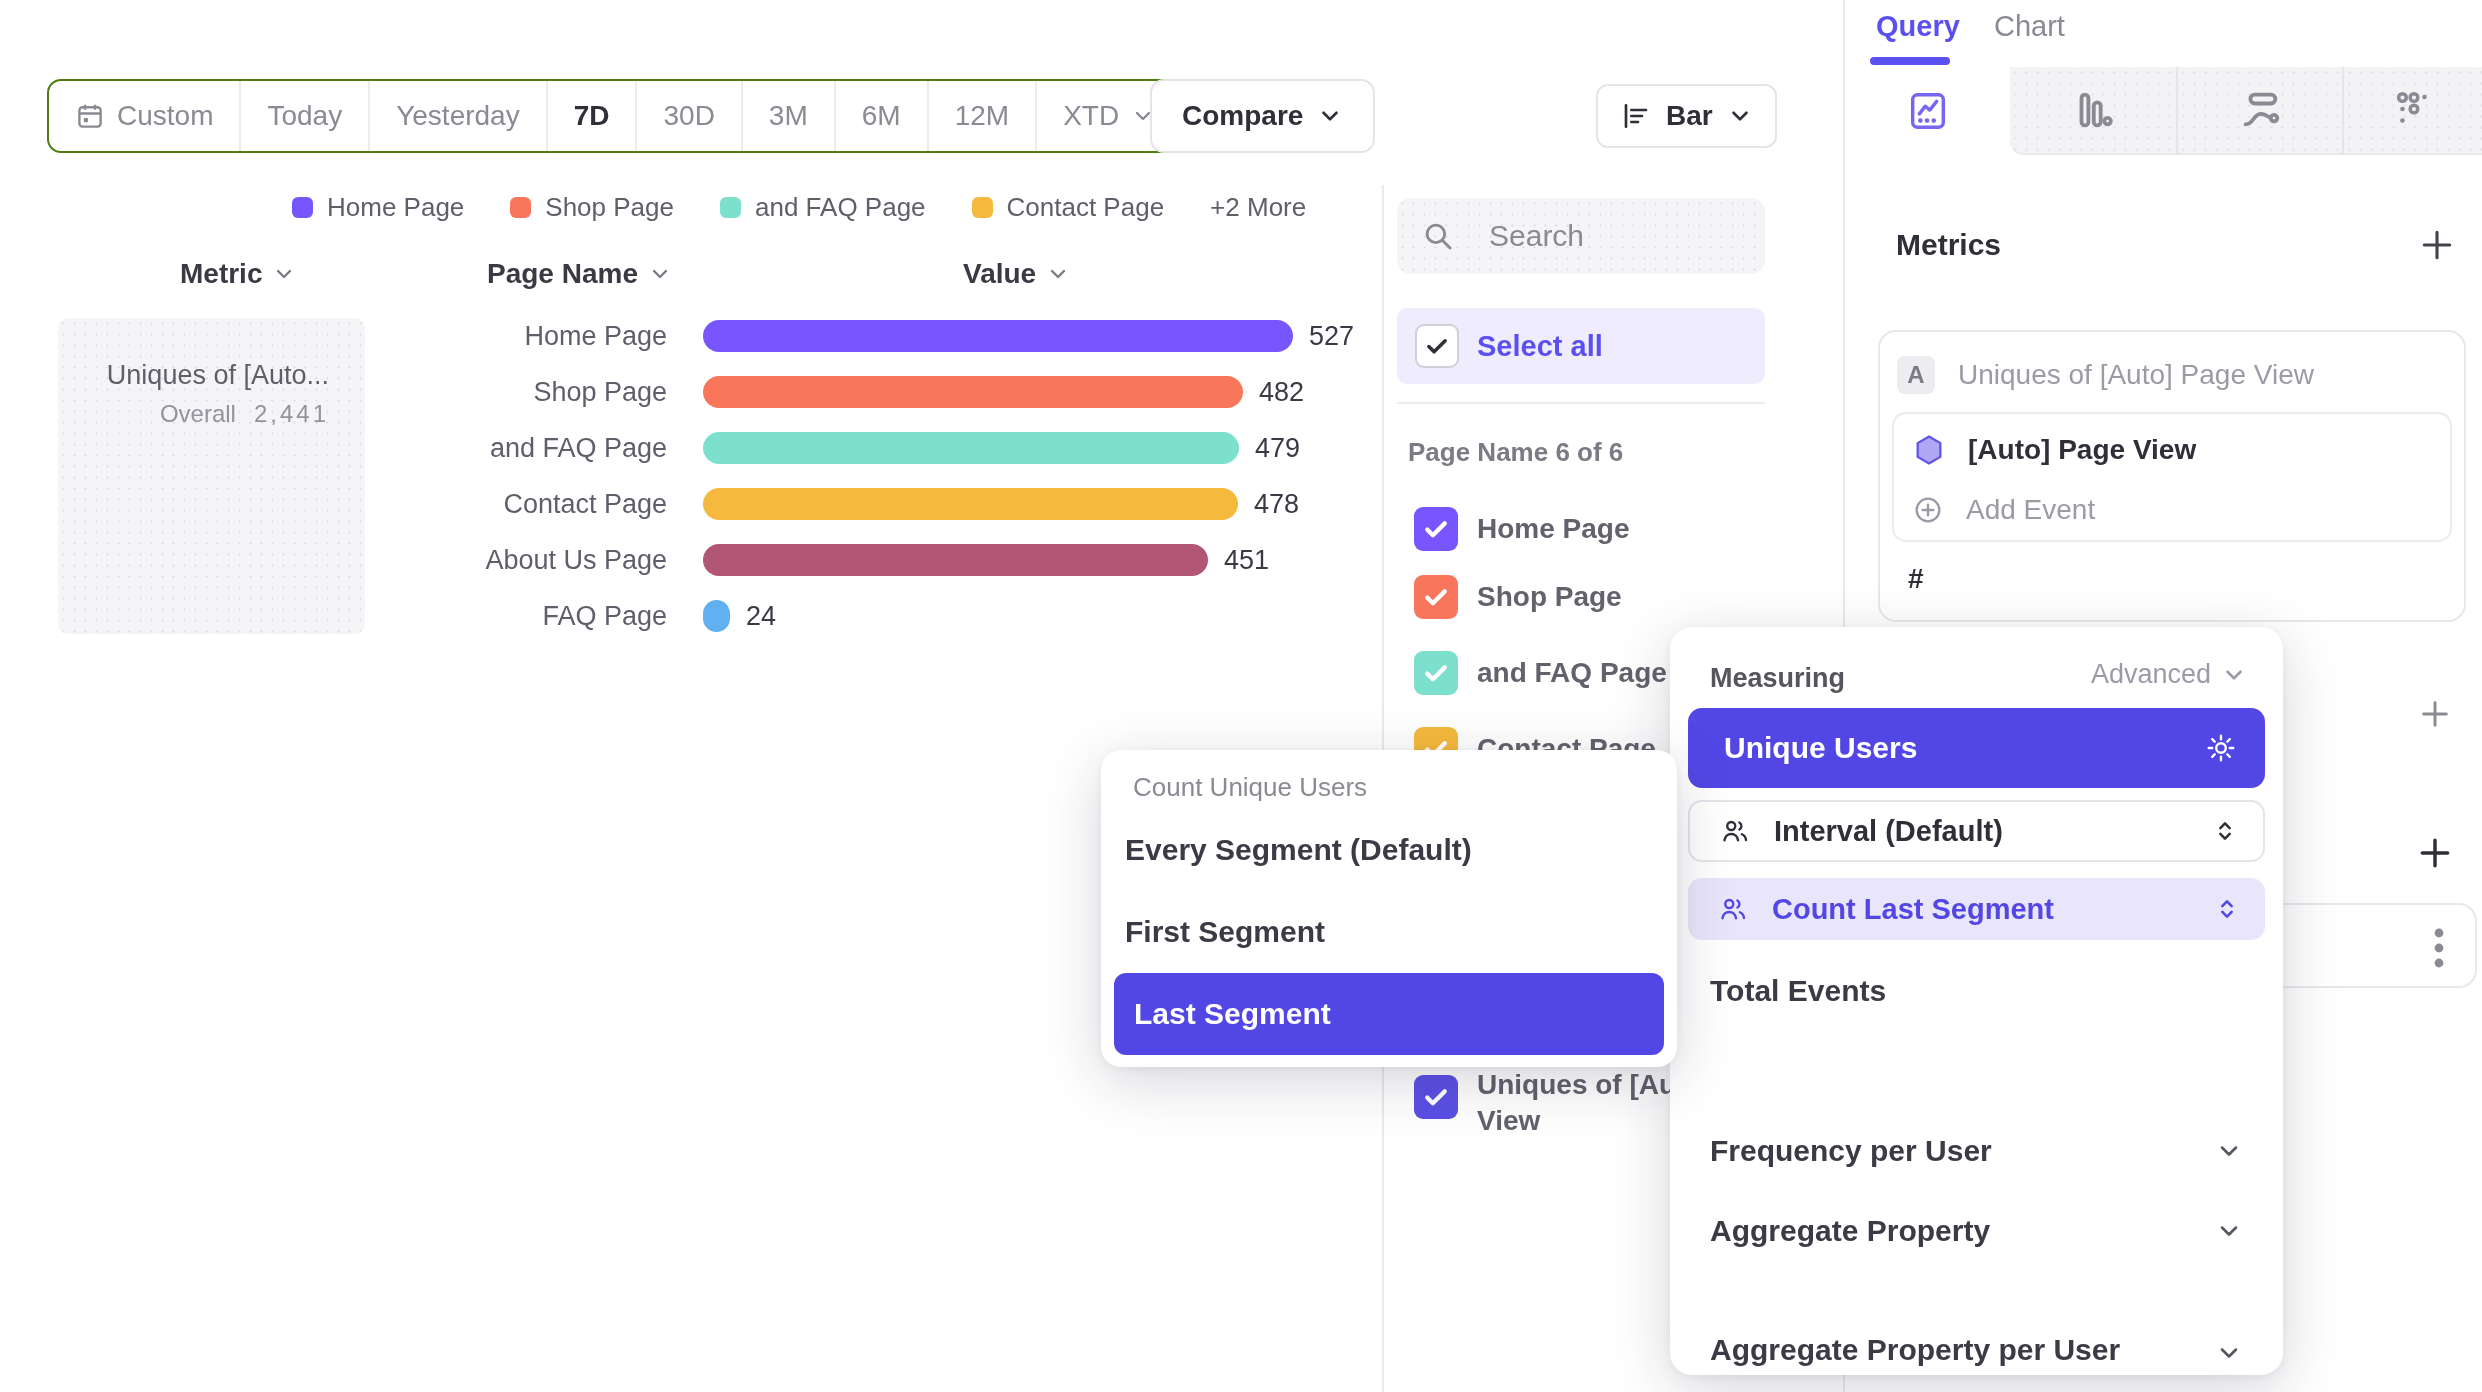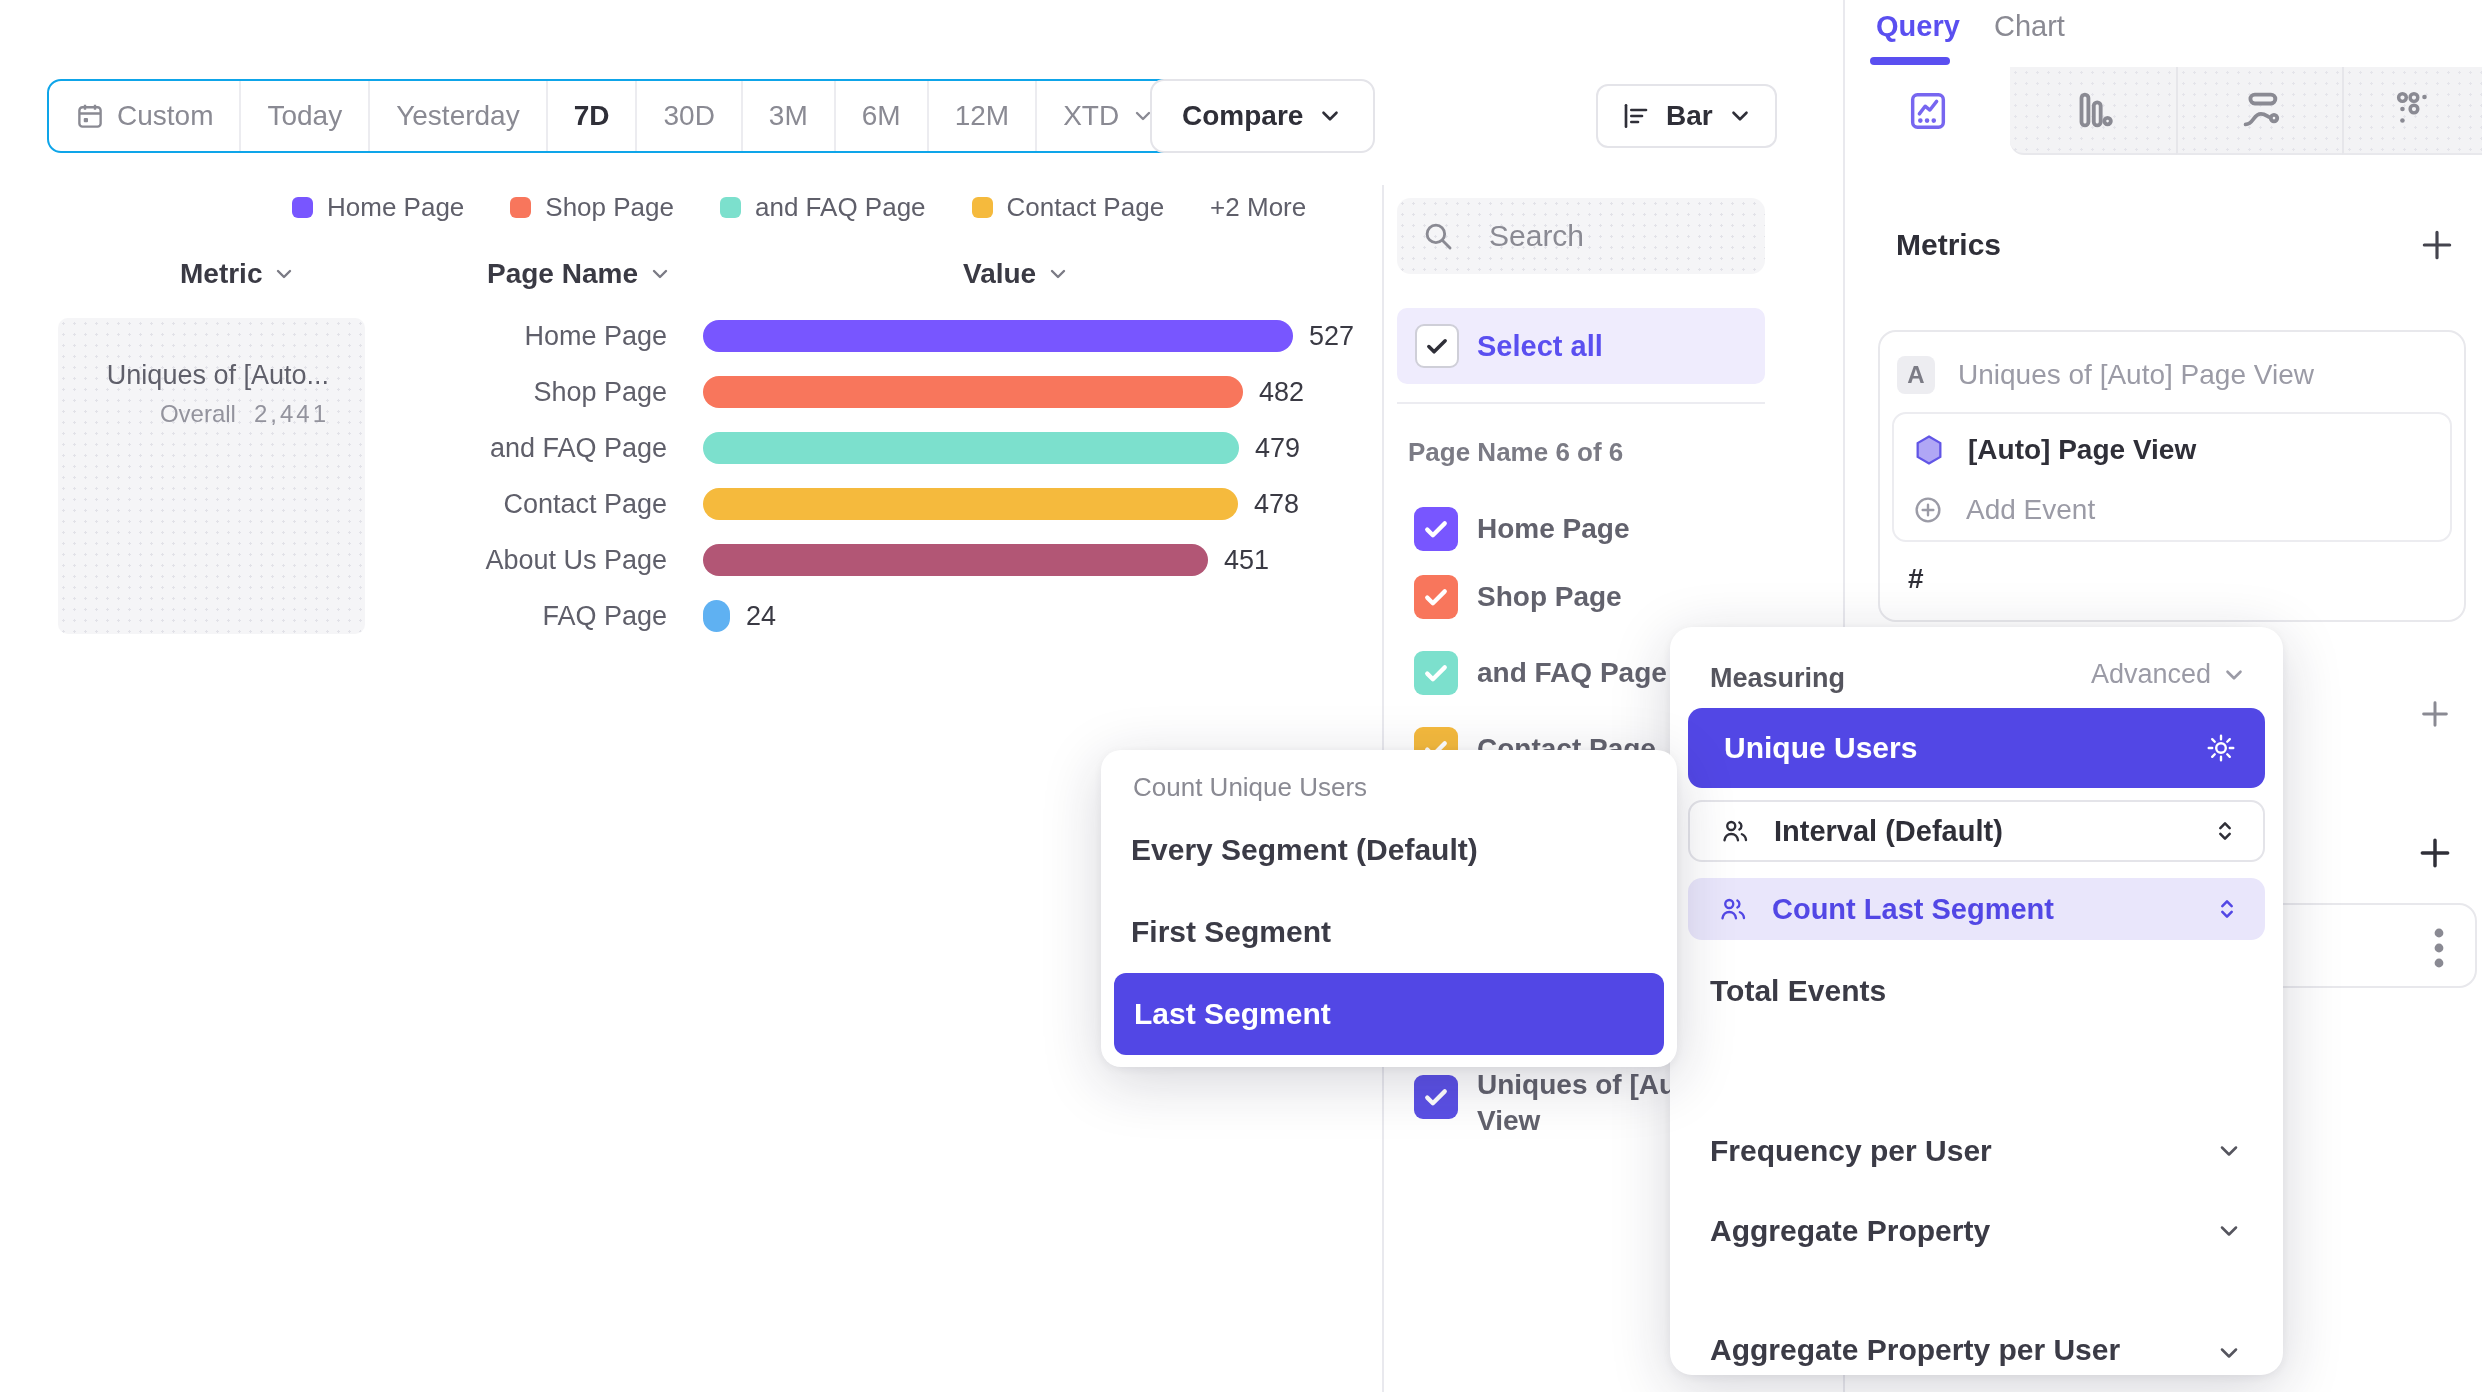--- a/index.html
+++ b/index.html
@@ -11,21 +11,21 @@
   .abs { position:absolute; }
   .dots {
     background-color:#f5f5f7;
     background-image:radial-gradient(#e2e2e8 1.4px, transparent 1.4px);
     background-size:11px 11px;
   }
 
   
   .seg {
     left:47px; top:79px; height:74px; display:flex; align-items:stretch;
-    border:2px solid #0ea5e9; border-radius:14px; background:#fff; overflow:hidden;
+    border:2px solid #4d7c0f; border-radius:14px; background:#fff; overflow:hidden;
   }
   .seg-btn {
     display:flex; align-items:center; gap:12px; padding:0 26px;
     font-size:28px; font-weight:500; color:#8a8a93; border:none; background:transparent;
     border-left:2px solid #ececf0; cursor:pointer; white-space:nowrap;
   }
   .seg-btn:first-child { border-left:none; }
   .seg-btn.active { color:#2f2f38; font-weight:700; }
   .pill-btn {
     display:flex; align-items:center; gap:14px; border:2px solid #e4e4e9; border-radius:14px;
@@ -97,21 +97,21 @@
   .hash { position:absolute; left:28px; top:218px; height:58px; line-height:58px; font-size:28px; font-weight:600; color:#2f2f38; }
   .aggpill { position:absolute; left:56px; top:218px; height:58px; border-radius:10px; background:#e9e6fb;
     display:inline-flex; align-items:center; gap:12px; padding:0 20px; cursor:pointer;
     font-size:27px; font-weight:600; color:#5a4ff0; white-space:nowrap; }
   .kcard { left:2100px; top:903px; width:377px; height:85px; border:2px solid #e8e8ec; border-radius:18px; background:#fff; }
 
   
   .popup { background:#fff; border-radius:20px; box-shadow:0 14px 60px rgba(25,25,55,.18), 0 2px 8px rgba(25,25,55,.06); }
   .count-pop { left:1101px; top:750px; width:576px; height:317px; z-index:40; }
   .cp-head { position:absolute; left:32px; top:22px; font-size:26px; font-weight:500; color:#8a8a93; }
-  .cp-item { position:absolute; left:0; width:100%; height:60px; line-height:60px; padding-left:30px;
+  .cp-item { position:absolute; left:0; width:100%; height:60px; line-height:60px; padding-left:24px;
     font-size:30px; font-weight:600; color:#3b3b46; cursor:pointer; }
   .cp-sel { position:absolute; left:13px; right:13px; top:223px; height:82px; line-height:82px; border-radius:12px;
     background:#5247e5; color:#fff; font-size:30px; font-weight:600; padding-left:20px; cursor:pointer; }
 
   .meas-pop { left:1670px; top:627px; width:613px; height:748px; z-index:30; border-radius:22px; }
   .mp-title { position:absolute; left:40px; top:36px; font-size:27px; font-weight:700; color:#55555e; }
   .mp-adv { position:absolute; right:36px; top:32px; display:flex; align-items:center; gap:10px;
     font-size:27px; font-weight:500; color:#9b9ba6; cursor:pointer; }
   .mp-sel { position:absolute; left:18px; right:18px; top:81px; height:80px; border-radius:14px; background:#5247e5;
     display:flex; align-items:center; padding:0 28px 0 36px; cursor:pointer; }

